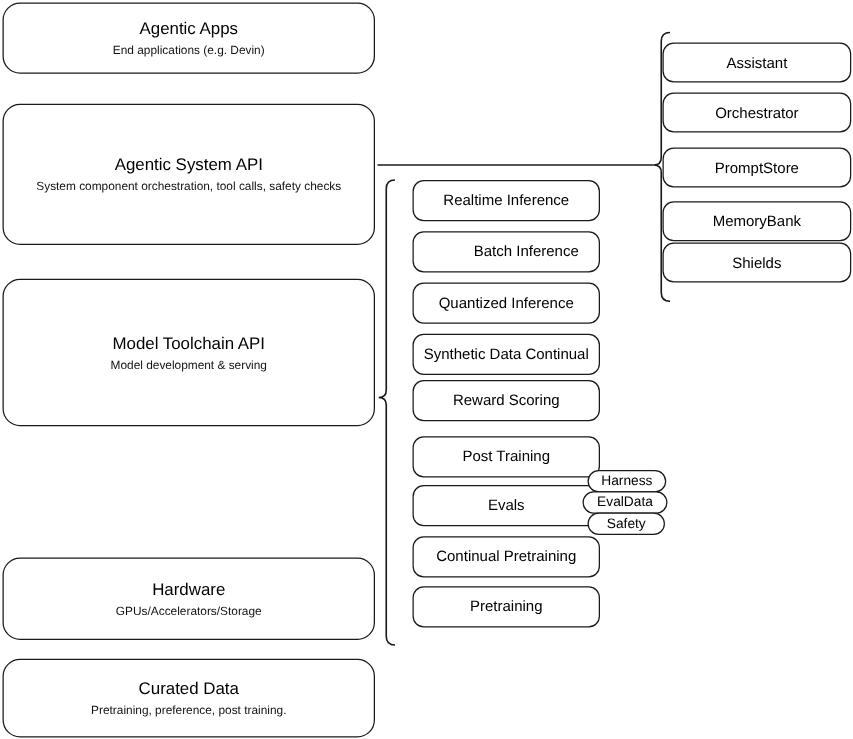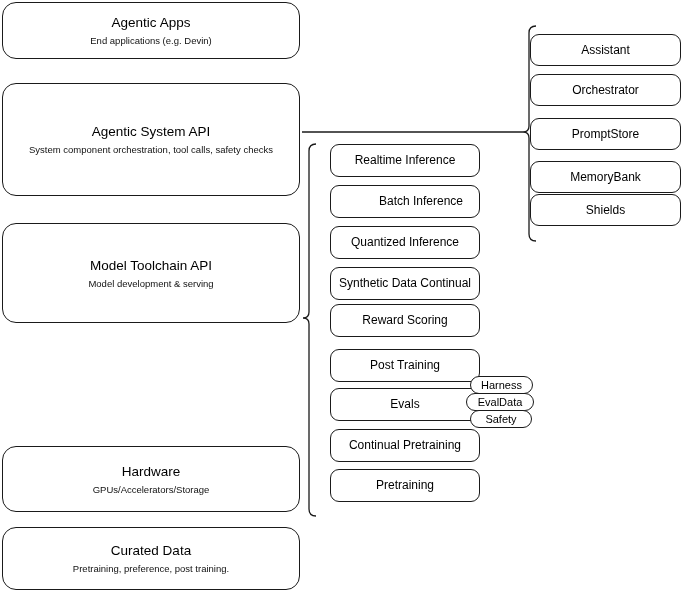--- a/index.html
+++ b/index.html
@@ -119,21 +119,21 @@
   <div class="box layer" style="top:2px;height:57px;">
     <div class="t">Agentic Apps</div>
     <div class="s">End applications (e.g. Devin)</div>
   </div>
 
   <div class="box layer" style="top:83px;height:113px;">
     <div class="t">Agentic System API</div>
     <div class="s">System component orchestration, tool calls, safety checks</div>
   </div>
 
-  <div class="box layer" style="top:223px;height:100px;align-items:center;">
+  <div class="box layer" style="top:223px;height:118px;align-items:center;">
     <div class="t">Model Toolchain API</div>
     <div class="s">Model development &amp; serving</div>
   </div>
 
 
   <div class="box layer" style="top:446px;height:66px;">
     <div class="t">Hardware</div>
     <div class="s">GPUs/Accelerators/Storage</div>
   </div>
 

